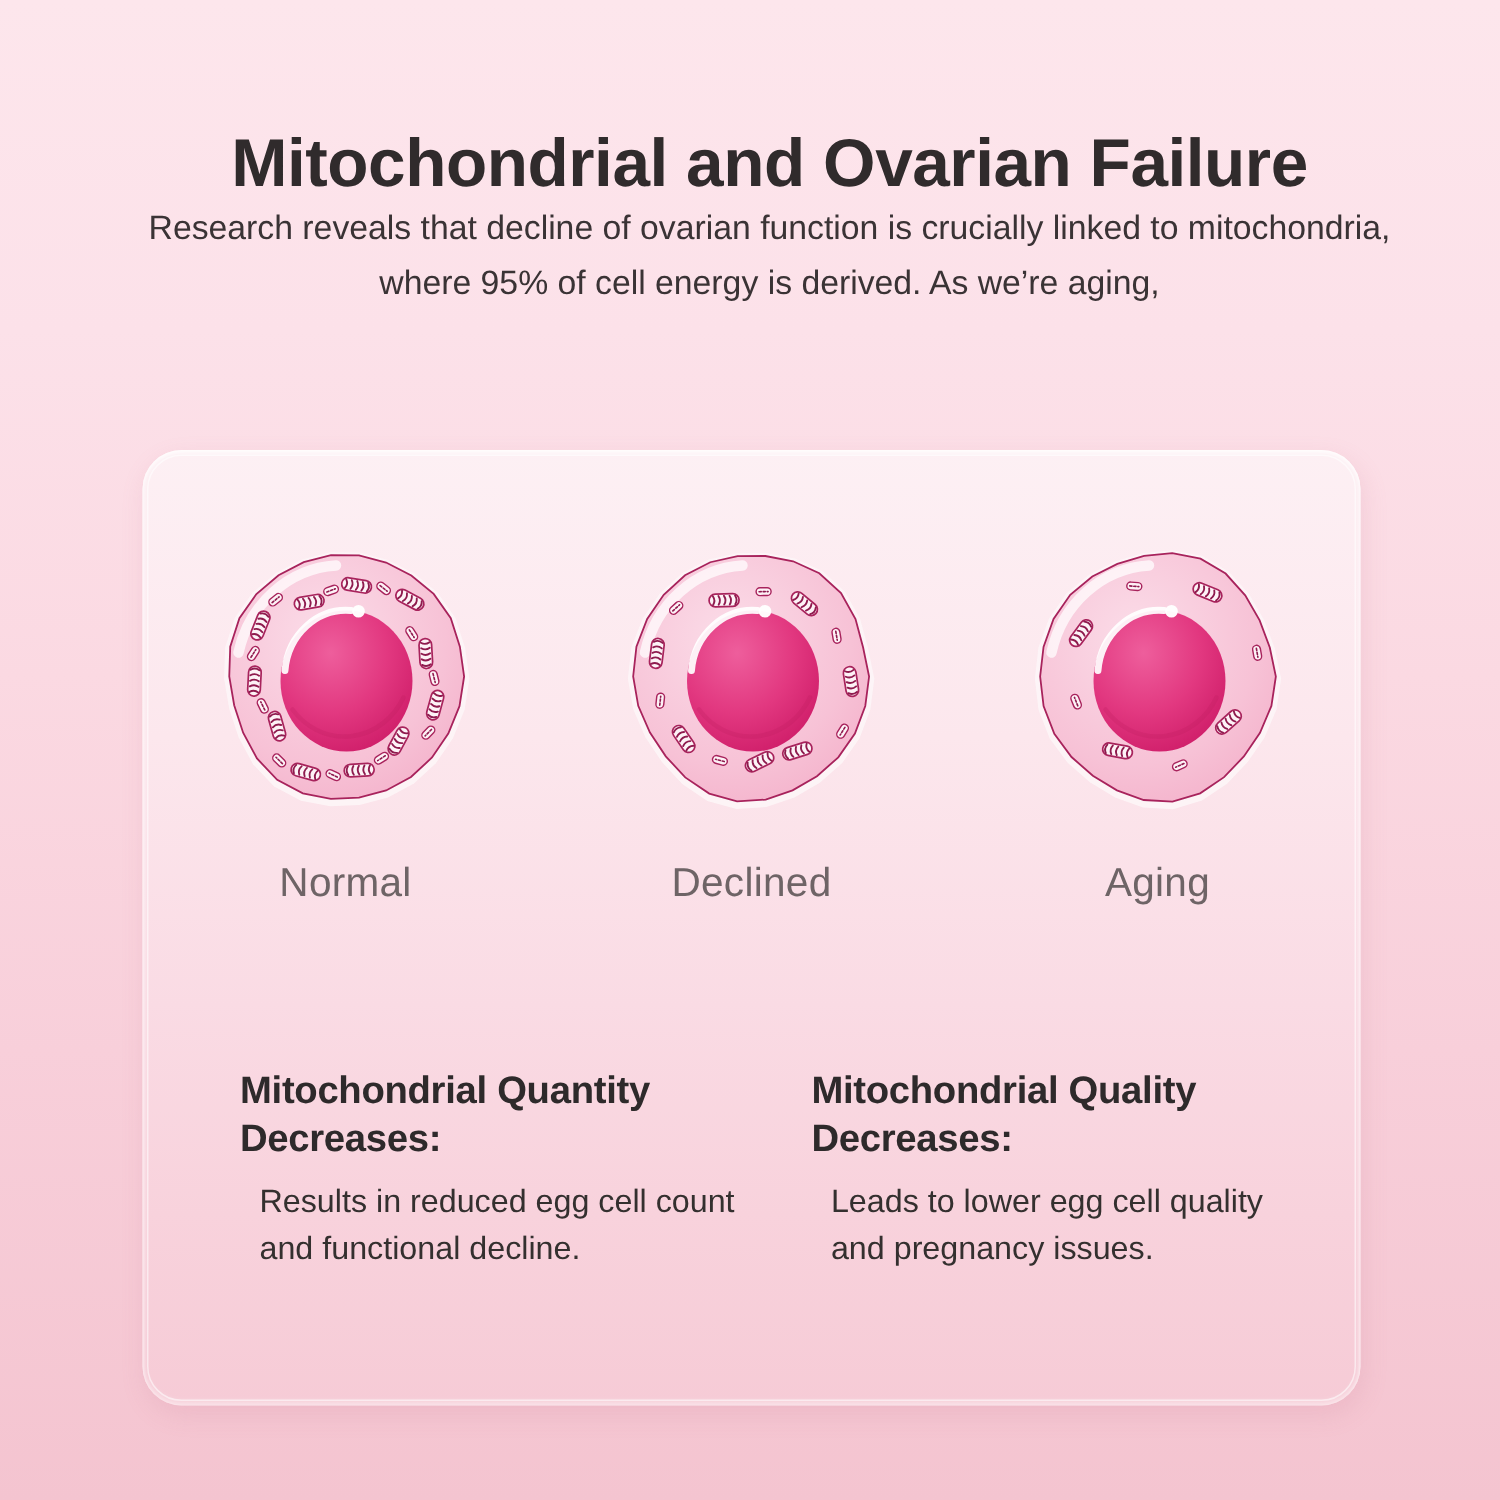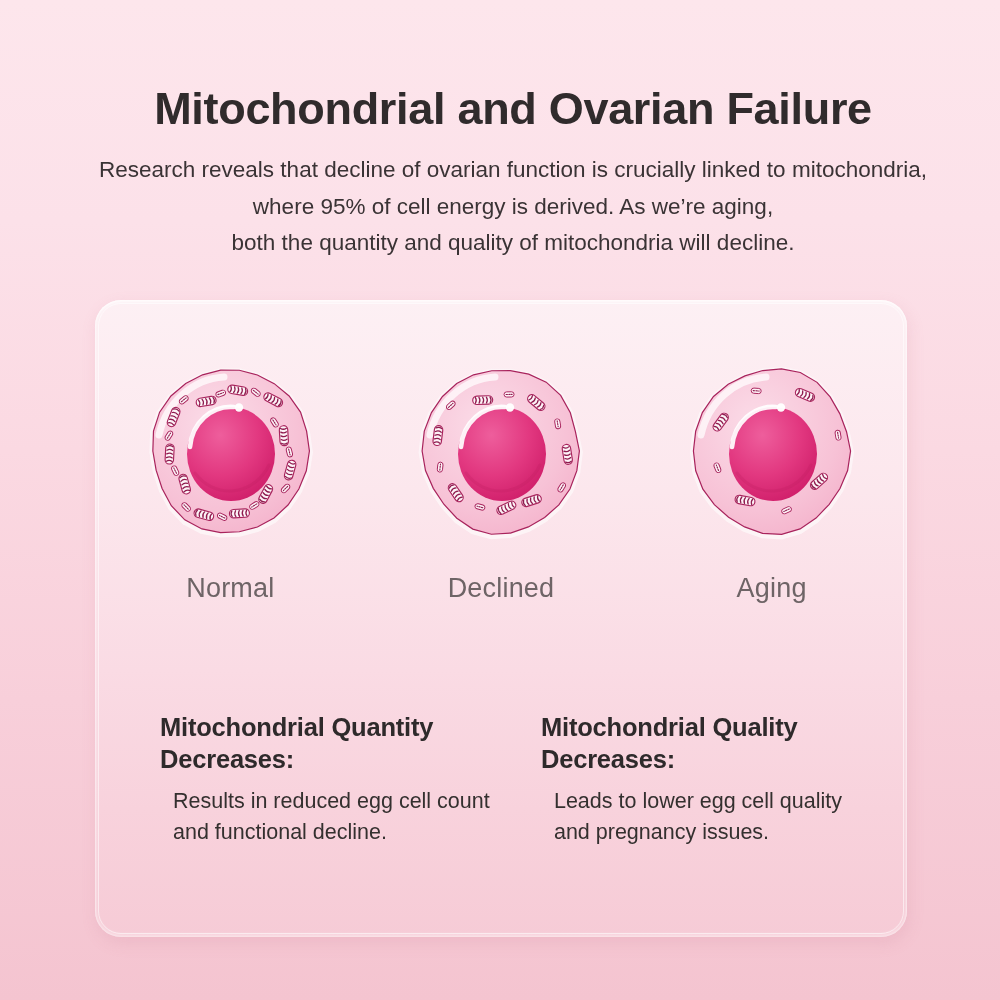--- a/index.html
+++ b/index.html
@@ -30,21 +30,20 @@
 
   #page-title {
     font-size:45px;
     font-weight:700;
     color:#302b2c;
     letter-spacing:-0.3px;
     line-height:1.12;
   }
 
   #subtitle {
-    margin-top:18px;
     font-size:22.5px;
     color:#3a3335;
     line-height:1.62;
     font-weight:400;
   }
   #subtitle .ln { display:block; }
 
   
   #card {
     position:absolute;
@@ -134,21 +133,20 @@
   #citation .ln { display:block; }
 </style>
 </head>
 <body>
 
 <div id="header">
   <h1 id="page-title">Mitochondrial and Ovarian Failure</h1>
   <div id="subtitle">
     <span class="ln">Research reveals that decline of ovarian function is crucially linked to mitochondria,</span>
     <span class="ln">where 95% of cell energy is derived. As we’re aging,</span>
-    <span class="ln">both the quantity and quality of mitochondria will decline.</span>
   </div>
 </div>
 
 <div id="card">
 
   <div id="cells-row">
 
     <div class="cell-col">
       <div class="cell-art">
         <svg viewBox="0 0 200 200" width="200" height="200" id="cell-svg-0">

